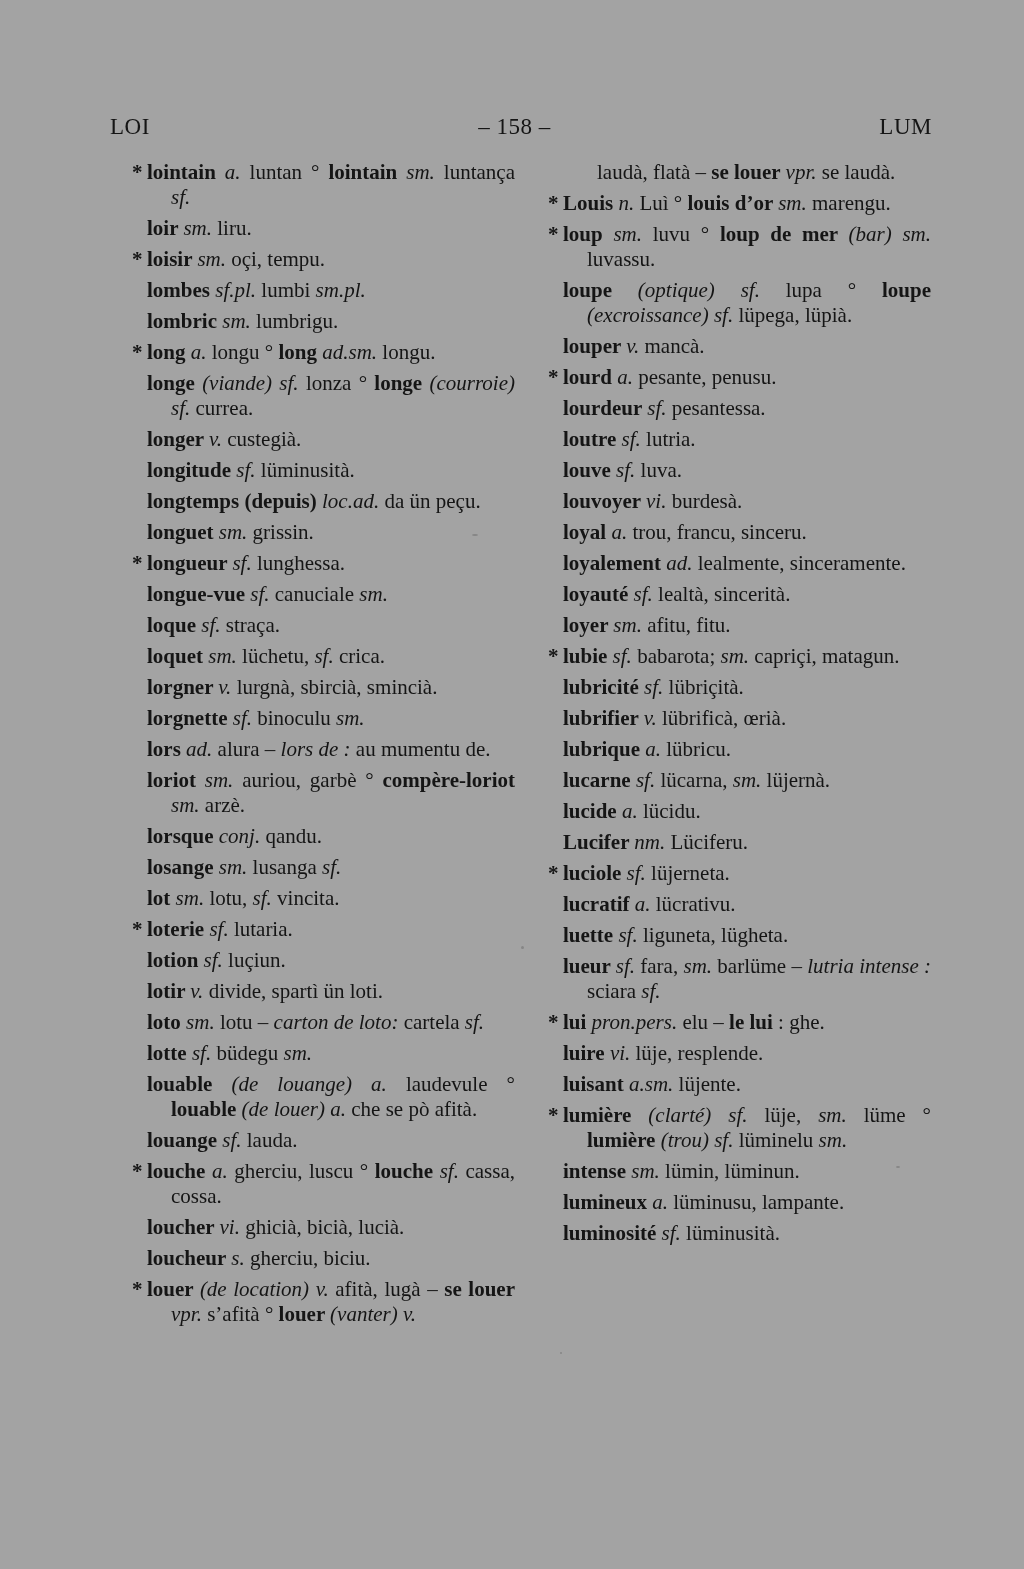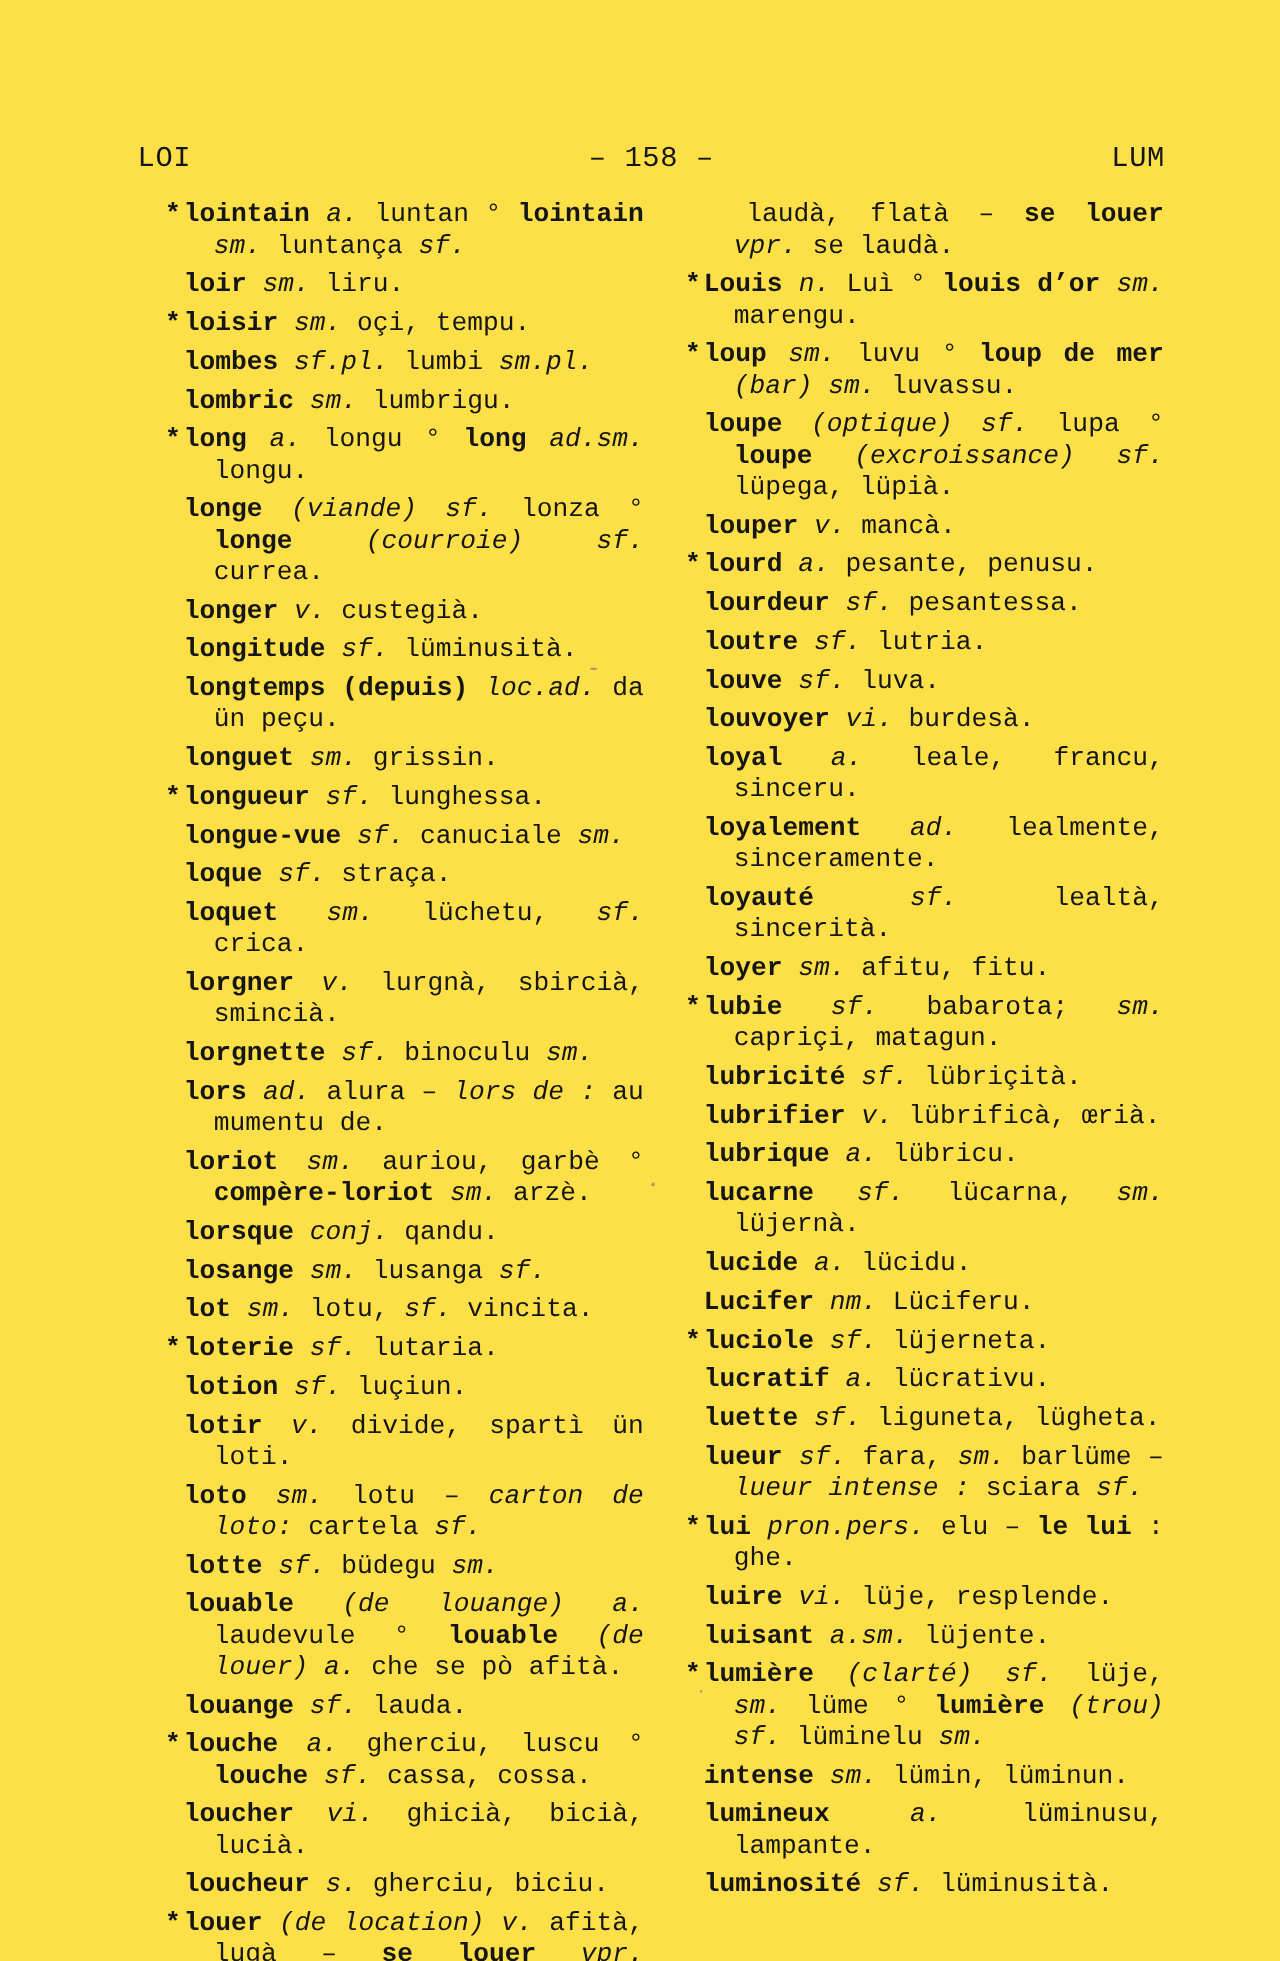--- a/index.html
+++ b/index.html
@@ -1,20 +1,20 @@
 <!DOCTYPE html>
 <html><head>
 <meta charset="utf-8">
 <style>
   html,body { margin:0; padding:0; }
   .page {
     position:relative;
     width:1024px; height:1569px;
-    background:#fde047;
-    font-family:Liberation Mono, monospace;
+    background:#a3a3a3;
+    font-family:Liberation Serif, serif;
     color:#151515;
     overflow:hidden;
   }
   .header {
     position:absolute;
     left:110px; top:114px; width:822px;
     display:flex; justify-content:space-between; align-items:baseline;
     font-size:23px; letter-spacing:0.5px;
   }
   .header span { white-space:pre; }
@@ -102,35 +102,35 @@
         <div class="entry cont"><span class="tx">laudà, flatà – </span><span class="hw">se louer </span><span class="gr">vpr. </span><span class="tx">se laudà.</span></div>
         <div class="entry"><span class="star">*</span><span class="hw">Louis </span><span class="gr">n. </span><span class="tx">Luì ° </span><span class="hw">louis d’or </span><span class="gr">sm. </span><span class="tx">marengu.</span></div>
         <div class="entry"><span class="star">*</span><span class="hw">loup </span><span class="gr">sm. </span><span class="tx">luvu ° </span><span class="hw">loup de mer </span><span class="gr">(bar) sm. </span><span class="tx">luvassu.</span></div>
         <div class="entry"><span class="hw">loupe </span><span class="gr">(optique) sf. </span><span class="tx">lupa ° </span><span class="hw">loupe </span><span class="gr">(excroissance) sf. </span><span class="tx">lüpega, lüpià.</span></div>
         <div class="entry"><span class="hw">louper </span><span class="gr">v. </span><span class="tx">mancà.</span></div>
         <div class="entry"><span class="star">*</span><span class="hw">lourd </span><span class="gr">a. </span><span class="tx">pesante, penusu.</span></div>
         <div class="entry"><span class="hw">lourdeur </span><span class="gr">sf. </span><span class="tx">pesantessa.</span></div>
         <div class="entry"><span class="hw">loutre </span><span class="gr">sf. </span><span class="tx">lutria.</span></div>
         <div class="entry"><span class="hw">louve </span><span class="gr">sf. </span><span class="tx">luva.</span></div>
         <div class="entry"><span class="hw">louvoyer </span><span class="gr">vi. </span><span class="tx">burdesà.</span></div>
-        <div class="entry"><span class="hw">loyal </span><span class="gr">a. </span><span class="tx">leale, francu, sinceru.</span></div>
+        <div class="entry"><span class="hw">loyal </span><span class="gr">a. </span><span class="tx">trou, francu, sinceru.</span></div>
         <div class="entry"><span class="hw">loyalement </span><span class="gr">ad. </span><span class="tx">lealmente, sinceramente.</span></div>
         <div class="entry"><span class="hw">loyauté </span><span class="gr">sf. </span><span class="tx">lealtà, sincerità.</span></div>
         <div class="entry"><span class="hw">loyer </span><span class="gr">sm. </span><span class="tx">afitu, fitu.</span></div>
         <div class="entry"><span class="star">*</span><span class="hw">lubie </span><span class="gr">sf. </span><span class="tx">babarota; </span><span class="gr">sm. </span><span class="tx">capriçi, matagun.</span></div>
         <div class="entry"><span class="hw">lubricité </span><span class="gr">sf. </span><span class="tx">lübriçità.</span></div>
         <div class="entry"><span class="hw">lubrifier </span><span class="gr">v. </span><span class="tx">lübrificà, œrià.</span></div>
         <div class="entry"><span class="hw">lubrique </span><span class="gr">a. </span><span class="tx">lübricu.</span></div>
         <div class="entry"><span class="hw">lucarne </span><span class="gr">sf. </span><span class="tx">lücarna, </span><span class="gr">sm. </span><span class="tx">lüjernà.</span></div>
         <div class="entry"><span class="hw">lucide </span><span class="gr">a. </span><span class="tx">lücidu.</span></div>
         <div class="entry"><span class="hw">Lucifer </span><span class="gr">nm. </span><span class="tx">Lüciferu.</span></div>
         <div class="entry"><span class="star">*</span><span class="hw">luciole </span><span class="gr">sf. </span><span class="tx">lüjerneta.</span></div>
         <div class="entry"><span class="hw">lucratif </span><span class="gr">a. </span><span class="tx">lücrativu.</span></div>
         <div class="entry"><span class="hw">luette </span><span class="gr">sf. </span><span class="tx">liguneta, lügheta.</span></div>
-        <div class="entry"><span class="hw">lueur </span><span class="gr">sf. </span><span class="tx">fara, </span><span class="gr">sm. </span><span class="tx">barlüme – </span><span class="gr">lueur intense : </span><span class="tx">sciara </span><span class="gr">sf.</span></div>
+        <div class="entry"><span class="hw">lueur </span><span class="gr">sf. </span><span class="tx">fara, </span><span class="gr">sm. </span><span class="tx">barlüme – </span><span class="gr">lutria intense : </span><span class="tx">sciara </span><span class="gr">sf.</span></div>
         <div class="entry"><span class="star">*</span><span class="hw">lui </span><span class="gr">pron.pers. </span><span class="tx">elu – </span><span class="hw">le lui</span><span class="tx"> : ghe.</span></div>
         <div class="entry"><span class="hw">luire </span><span class="gr">vi. </span><span class="tx">lüje, resplende.</span></div>
         <div class="entry"><span class="hw">luisant </span><span class="gr">a.sm. </span><span class="tx">lüjente.</span></div>
         <div class="entry"><span class="star">*</span><span class="hw">lumière </span><span class="gr">(clarté) sf. </span><span class="tx">lüje, </span><span class="gr">sm. </span><span class="tx">lüme ° </span><span class="hw">lumière </span><span class="gr">(trou) sf. </span><span class="tx">lüminelu </span><span class="gr">sm.</span></div>
         <div class="entry"><span class="hw">intense </span><span class="gr">sm. </span><span class="tx">lümin, lüminun.</span></div>
         <div class="entry"><span class="hw">lumineux </span><span class="gr">a. </span><span class="tx">lüminusu, lampante.</span></div>
         <div class="entry"><span class="hw">luminosité </span><span class="gr">sf. </span><span class="tx">lüminusità.</span></div>
       </div>
   </div>
 

